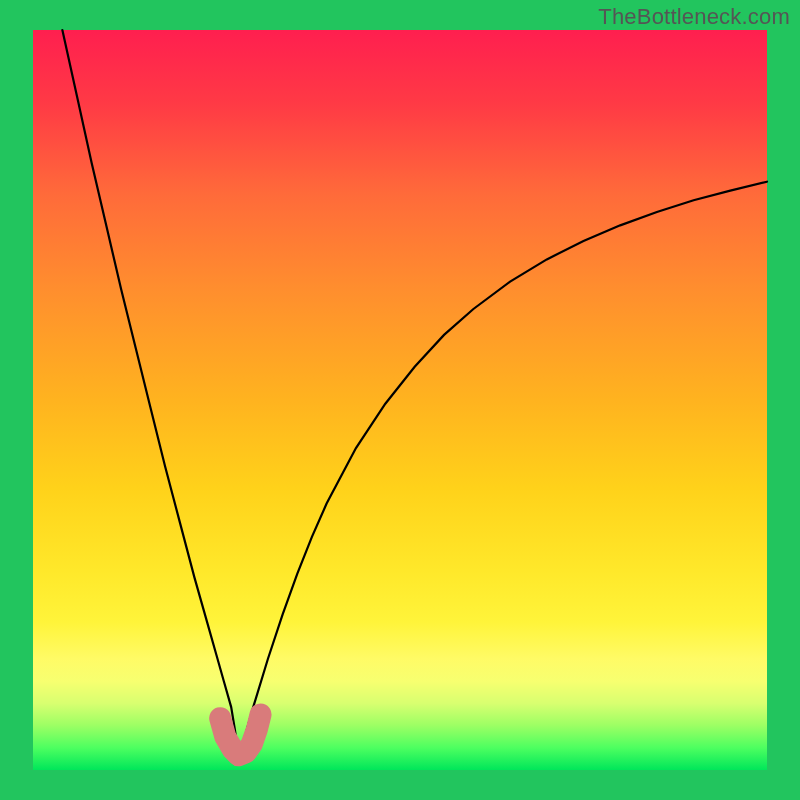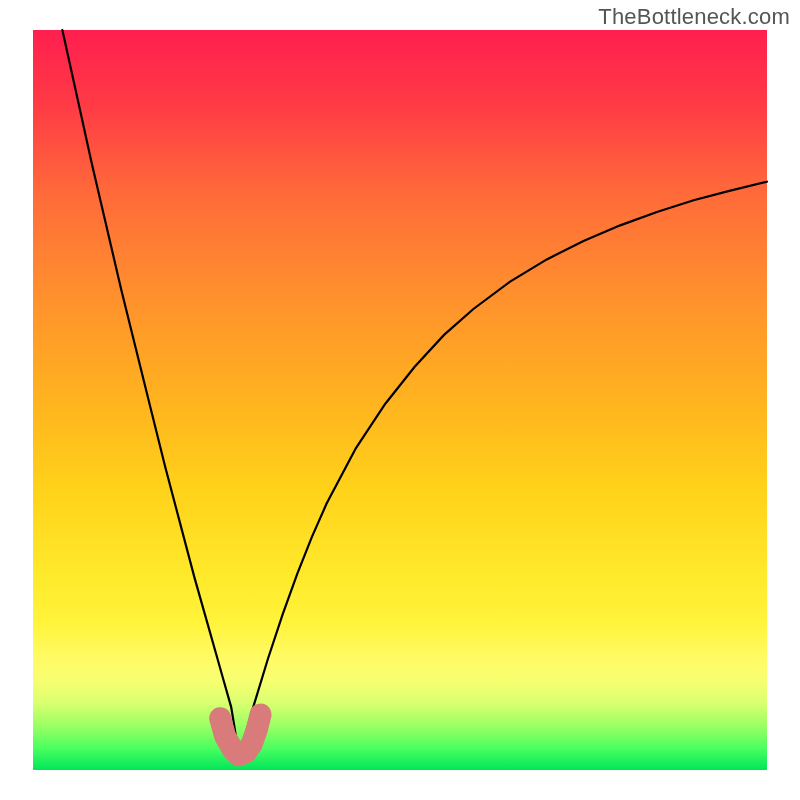--- a/index.html
+++ b/index.html
@@ -10,21 +10,21 @@
     background: #000;
     overflow: hidden;
     font-family: Arial, Helvetica, sans-serif;
   }
   .frame {
     position: absolute;
     top: 0;
     left: 0;
     width: 800px;
     height: 800px;
-    background: #ffffff;
+    background: #22c55e;
   }
   .watermark {
     position: absolute;
     top: 4px;
     right: 10px;
     color: #555;
     font-size: 22px;
     letter-spacing: 0.2px;
     font-weight: 500;
     user-select: none;

